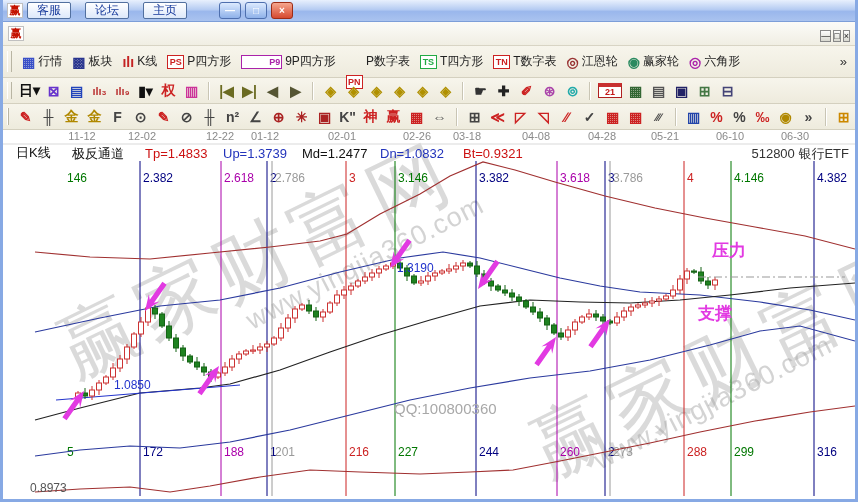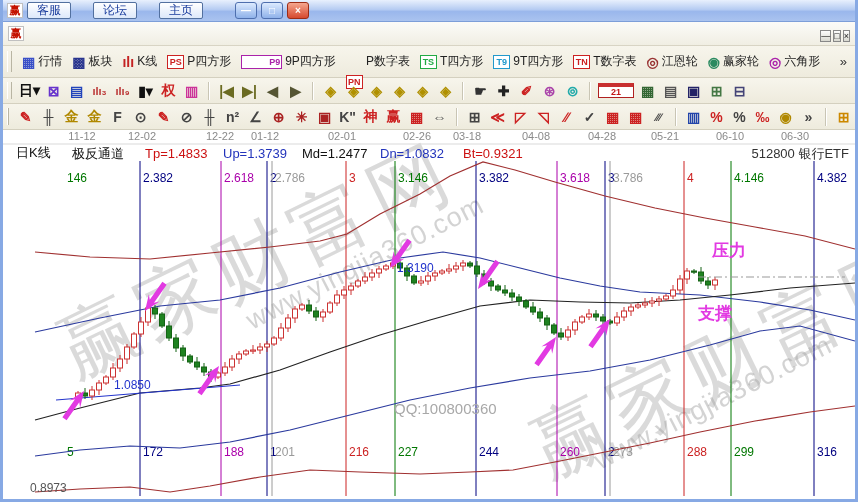--- a/index.html
+++ b/index.html
@@ -3,21 +3,21 @@
 <meta charset="utf-8">
 <style>
   * { margin:0; padding:0; box-sizing:border-box; }
   html,body { width:858px; height:502px; overflow:hidden; font-family:"Liberation Sans",sans-serif; }
   .window { width:858px; height:502px; border:3px solid #87a9e4; border-top:0; background:#fff; position:relative; }
 
   
   .titlebar { height:22px; background:linear-gradient(#e8f0fd,#b6ccf2 45%,#9ab7ec 55%,#aac3ef); display:flex; align-items:center; padding:0 4px; gap:4px; border-bottom:1px solid #7d9ed8; }
   .logo { width:16px; height:15px; background:#fff; border:1px solid #c0c0c0; color:#c41200; font-weight:bold; font-size:11px; line-height:13px; text-align:center; flex:0 0 auto; }
   .title-text { font-size:12px; color:#111; white-space:nowrap; overflow:hidden; flex:1 1 auto; }
-  .tb-links { display:flex; gap:22px; margin-right:28px; }
+  .tb-links { display:flex; gap:14px; margin-right:28px; }
   .tb-link { height:17px; padding:0 9px; font-size:12px; color:#16399b; background:linear-gradient(#ffffff,#dde8fa); border:1px solid #52709f; border-radius:2px; line-height:15px; cursor:default; }
   .wctrls { display:flex; gap:4px; }
   .wbtn { width:22px; height:17px; border:1px solid #4e6fae; border-radius:3px; background:linear-gradient(#dceafe,#8fb2ea); color:#fff; font-size:10px; font-weight:bold; text-align:center; line-height:15px; }
   .wbtn.close { background:linear-gradient(#f5a68e,#d6492f); border-color:#9c2c16; }
 
   
   .menubar { height:24px; background:linear-gradient(#fcfbf8,#f0eee3); display:flex; align-items:center; padding:0 5px; gap:2px; border-bottom:1px solid #d8d4c4; }
   .menubar .logo { margin-right:4px; }
   .menu-item { font-size:12px; color:#111; padding:2px 9px; }
   .menu-spacer { flex:1; }
@@ -25,21 +25,21 @@
 
   
   .toolbar { background:linear-gradient(#f7f5ec,#eeebdd); border-bottom:1px solid #d4d0bf; display:flex; align-items:center; padding:0 2px; white-space:nowrap; }
   .toolbar::before { content:""; width:3px; height:65%; border-left:1px solid #fff; border-right:1px solid #b9b5a3; margin:0 5px 0 2px; }
   .t1 { height:32px; }
   .t2,.t3 { height:26px; }
   .tb-item { display:inline-flex; align-items:center; gap:3px; padding:2px 4px; border:1px solid transparent; border-radius:2px; font-size:12px; color:#222; }
   .ico { font-size:14px; line-height:14px; font-weight:bold; }
   .pbox { display:inline-block; min-width:17px; height:14px; border:1px solid currentColor; font-size:9px; font-weight:bold; line-height:12px; text-align:center; padding:0 1px; background:#fff; }
   .tbtn { display:inline-flex; align-items:center; justify-content:center; min-width:21px; height:20px; margin:0 1px; border:1px solid transparent; border-radius:2px; font-size:14px; font-weight:bold; }
-  .cal { display:inline-block; width:36px; height:15px; border:1px solid #b02020; border-top:4px solid #c83030; background:#fff; color:#c41818; font-size:9px; font-weight:bold; line-height:10px; text-align:center; }
+  .cal { display:inline-block; width:24px; height:15px; border:1px solid #b02020; border-top:4px solid #c83030; background:#fff; color:#c41818; font-size:9px; font-weight:bold; line-height:10px; text-align:center; }
   .sep { width:2px; height:18px; border-left:1px solid #c9c5b4; border-right:1px solid #fff; margin:0 5px; display:inline-block; }
   .overflow { margin-left:auto; font-size:13px; color:#333; padding:0 6px; }
 
   
   .chart { position:relative; width:852px; height:369px; background:#fff; overflow:hidden; }
   .chart svg { position:absolute; left:0; top:0; }
   text { font-family:"Liberation Sans",sans-serif; }
 </style>
 </head>
 <body>
@@ -87,24 +87,20 @@
         <span class="pbox" style="color: rgb(170, 34, 170); padding-left: 27px;">P9</span>
         <span class="lbl">9P四方形</span>
       </div>
       <div class="tb-item">
         <span class="pbox" style="color: rgb(204, 34, 34); margin-top: 40px;">PN</span>
         <span class="lbl">P数字表</span>
       </div>
       <div class="tb-item">
         <span class="pbox" style="color: rgb(34, 170, 68);">TS</span>
         <span class="lbl">T四方形</span>
-      </div>
-      <div class="tb-item">
-        <span class="pbox" style="color: rgb(34, 153, 204);">T9</span>
-        <span class="lbl">9T四方形</span>
       </div>
       <div class="tb-item">
         <span class="pbox" style="color: rgb(204, 34, 34);">TN</span>
         <span class="lbl">T数字表</span>
       </div>
       <div class="tb-item">
         <span class="ico" style="color: rgb(153, 51, 51);">◎</span>
         <span class="lbl">江恩轮</span>
       </div>
       <div class="tb-item">

